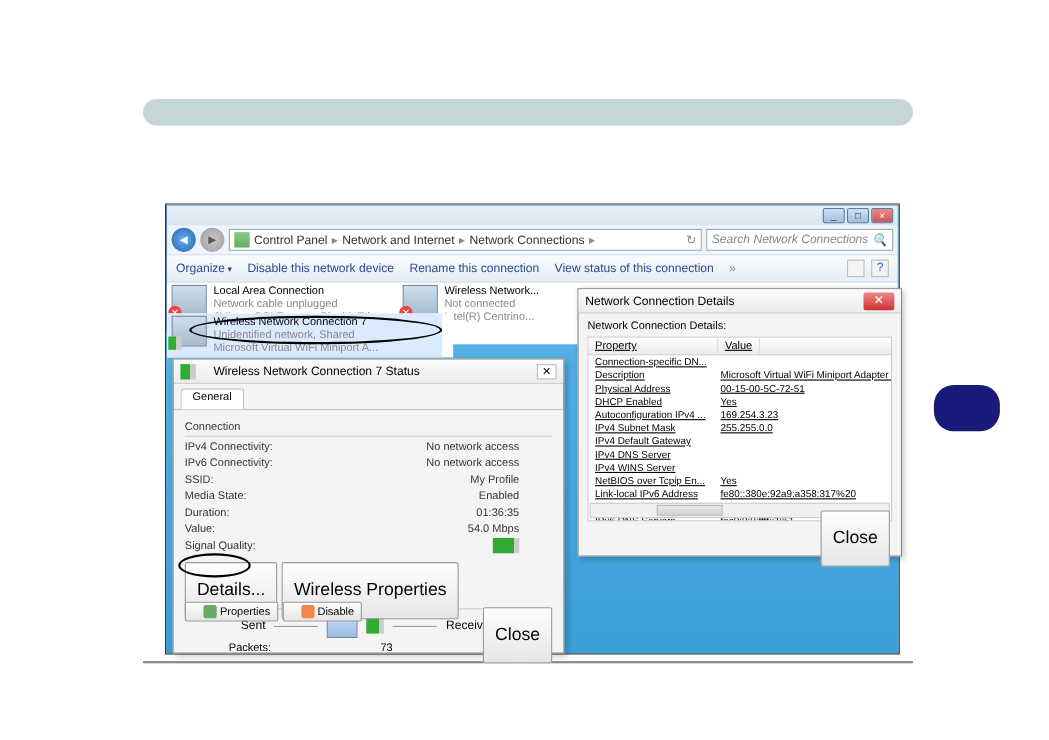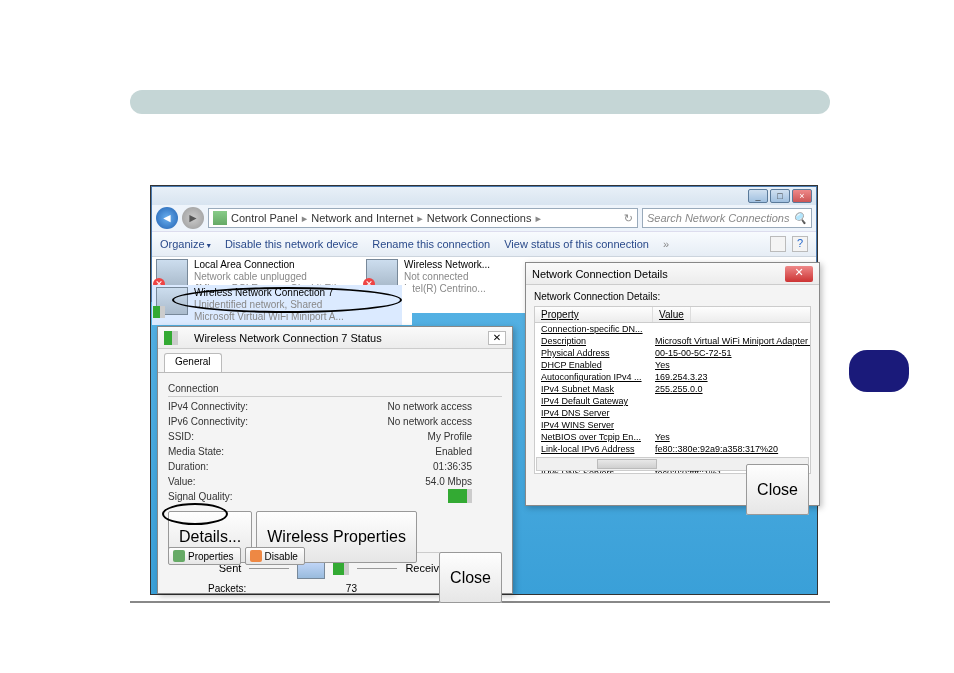--- a/index.html
+++ b/index.html
@@ -56,21 +56,21 @@
     .btn-row { position: absolute; left: 10px; top: 138px; display: flex; gap: 4px; }
     .btn-small { border: 1px solid #999; background: linear-gradient(#fefefe, #e6e6e6); padding: 16px 10px; font-size: 16px; border-radius: 2px; }
     .btn-circled { position: absolute; left: 4px; top: 130px; width: 66px; height: 22px; border: 2px solid #000; border-radius: 50%; pointer-events: none; z-index: 2; }
     .activity { margin-top: 32px; }
     .activity-diagram { display: flex; align-items: center; justify-content: center; gap: 8px; margin: 4px 0; }
     .act-sep { width: 40px; height: 1px; background: #999; }
     .act-icon { width: 28px; height: 22px; background: linear-gradient(#cdf, #9bd); border: 1px solid #789; }
     .act-bars { width: 16px; height: 14px; background: linear-gradient(90deg, #3a3 70%, #ccc 70%); }
     .packets-row { display: flex; font-size: 10px; justify-content: space-between; padding: 0 40px; }
     .bottom-btns { position: absolute; left: 10px; bottom: 28px; display: flex; gap: 4px; }
-    .icon-btn { border: 1px solid #999; background: linear-gradient(#fefefe, #e6e6e6); padding: 2px 6px 2px 4px; font-size: 10px; border-radius: 2px; display: flex; align-items: center; gap: 3px; }
+    .icon-btn { border: 1px solid #999; background: linear-gradient(#fefefe, #e6e6e6); padding: 2px 6px 2px 16px; font-size: 10px; border-radius: 2px; display: flex; align-items: center; gap: 3px; }
     .icon-btn .ico { width: 12px; height: 12px; background: #6a6; border-radius: 2px; }
     .icon-btn .ico.dis { background: #e84; }
     .close-btn-row { position: absolute; right: 10px; bottom: 6px; }
     
     .details-dialog { position: absolute; left: 374px; top: 76px; width: 295px; height: 244px; background: #f4f4f4; border: 1px solid #888; box-shadow: 2px 2px 6px rgba(0,0,0,0.25); z-index: 7; }
     .details-title { height: 22px; background: linear-gradient(#fafafa, #ececec); border-bottom: 1px solid #ccc; display: flex; align-items: center; padding: 0 6px; font-size: 11px; }
     .details-title .close { margin-left: auto; width: 28px; height: 16px; background: linear-gradient(#e88, #c33); color: #fff; text-align: center; font-size: 11px; border-radius: 2px; }
     .details-body { padding: 6px 8px 32px; font-size: 10px; height: calc(100% - 22px); position: relative; }
     .details-label { margin-bottom: 4px; }
     .details-table { width: 100%; border: 1px solid #ccc; height: 168px; overflow: hidden; background: #fff; text-decoration: underline; }

